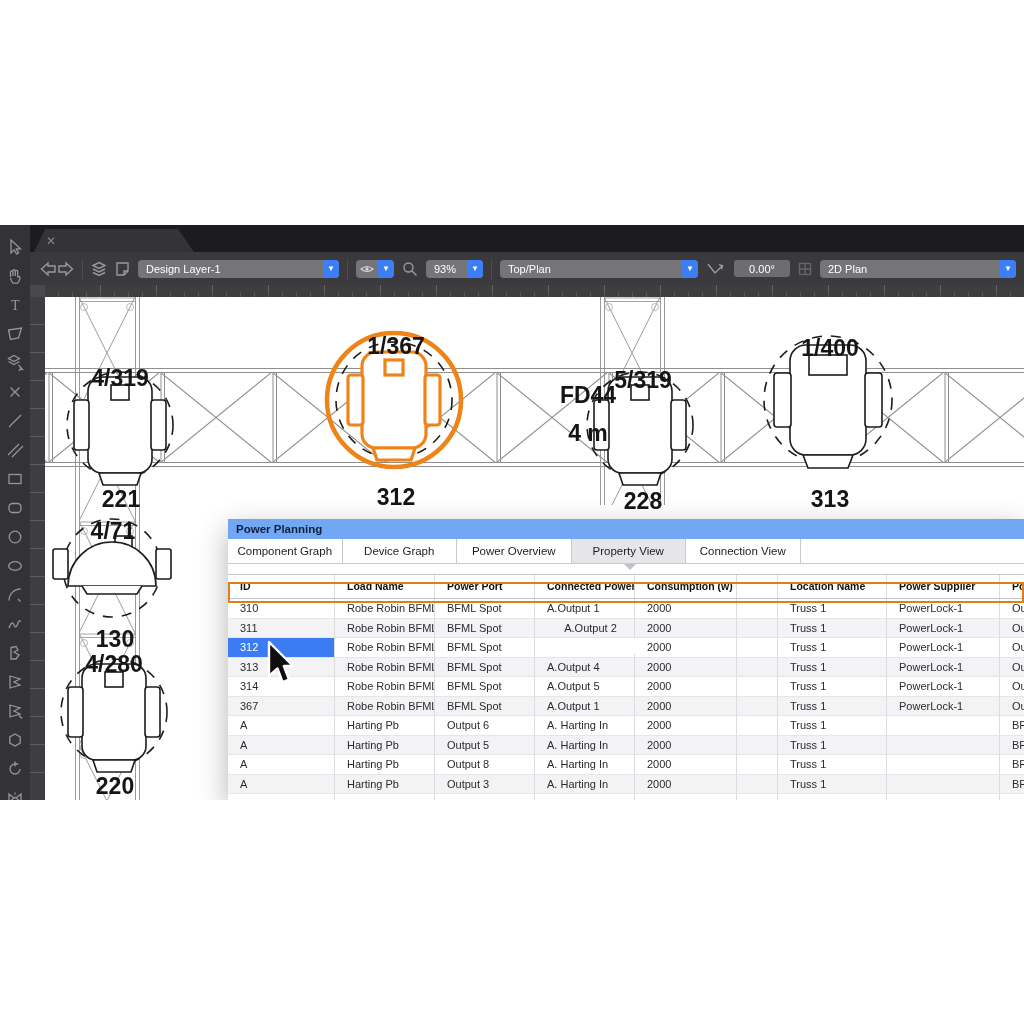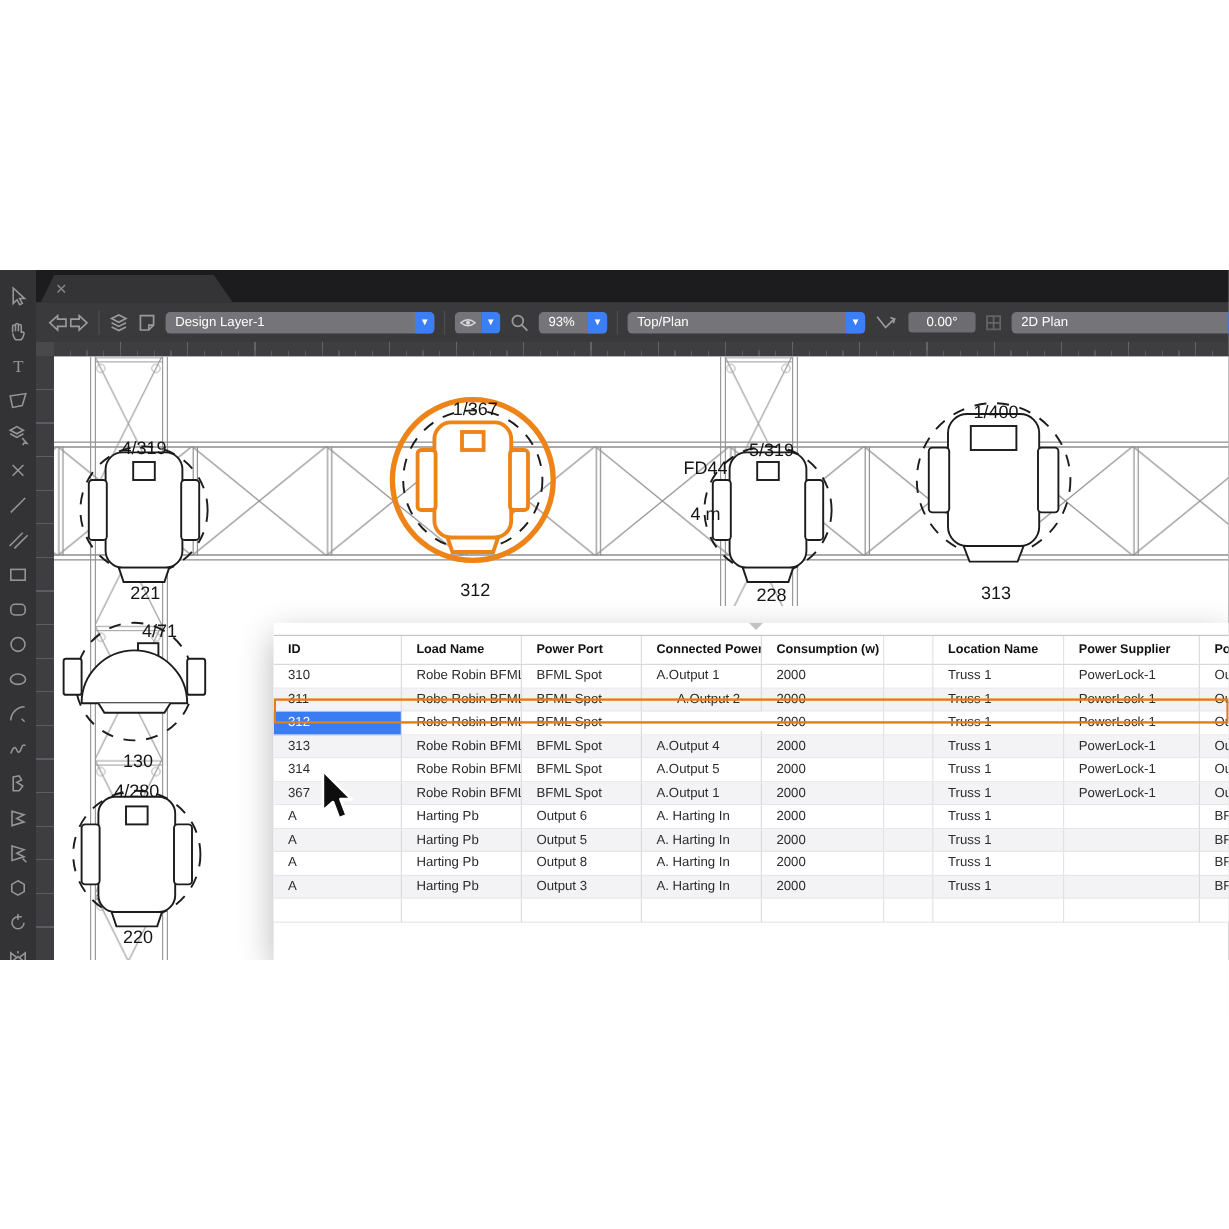--- a/index.html
+++ b/index.html
@@ -45,21 +45,21 @@
 
   
   .palette{position:absolute;left:0;top:0;width:30px;height:575px;background:#333335;
     display:flex;flex-direction:column;align-items:center;padding-top:13px;gap:11px;box-sizing:border-box;}
   .pticon{flex:0 0 auto;}
   .pticon path,.pticon circle,.pticon rect,.pticon ellipse,.pticon polygon,.pticon line{stroke:#96969a;fill:none;stroke-width:1.3;}
   .pticon text{fill:#96969a;stroke:none;font-family:"Liberation Serif",serif;font-size:14px;}
 
   
   .canvas{position:absolute;left:45px;top:72px;right:0;bottom:0;background:#fff;overflow:hidden;}
-  .fix-label{position:absolute;transform:translateX(-50%);font-size:15px;color:#151515;white-space:nowrap;z-index:2;}
+  .fix-label{position:absolute;transform:translateX(-50%);font-size:23px;color:#151515;white-space:nowrap;z-index:2;font-weight:bold;}
 
   
   .power-panel{position:absolute;left:228px;top:294px;width:796px;height:281px;background:#fff;
     box-shadow:0 10px 28px rgba(0,0,0,.3);z-index:5;overflow:hidden;}
   .pp-title{height:20px;background:#72a7f3;color:#0e2140;font-size:11.5px;font-weight:600;
     display:flex;align-items:center;padding-left:8px;}
   .pp-tabs{height:25px;display:flex;border-bottom:1px solid #c9c9cd;box-sizing:border-box;background:#fff;}
   .pp-tab{width:114.5px;box-sizing:border-box;border-right:1px solid #c9c9cd;display:flex;align-items:center;
     justify-content:center;font-size:11.5px;color:#1d1d1f;background:#fff;}
   .pp-tab.active{background:#e6e6e9;}
@@ -102,21 +102,21 @@
       <div class="sep"></div>
       <svg class="ticon" width="16" height="16" viewBox="0 0 16 16">
         <path d="M8 1.5 L14 4.5 L8 7.5 L2 4.5 Z"></path>
           <path d="M2 8 L8 11 L14 8"></path>
           <path d="M2 11.5 L8 14.5 L14 11.5"></path>
       </svg>
       <svg class="ticon" width="15" height="16" viewBox="0 0 15 16">
         <path d="M2 2 H13 V10 L9 14 H2 Z" fill="#cfcfd3" stroke="#9a9a9e"></path>
           <path d="M9 14 V10 H13"></path>
       </svg>
-      <div class="dd" style="width:224px">
+      <div class="dd" style="width:201px">
         <span class="dd-label">Design Layer-1</span>
         <span class="dd-btn">▼</span>
       </div>
       <div class="sep"></div>
       <div class="splitbtn">
         <span class="g">
             <svg width="14" height="10" viewBox="0 0 14 10">
               <path d="M1 5 Q7 0 13 5 Q7 10 1 5 Z" fill="none" stroke="#d6d6da" stroke-width="1.2"></path>
               <circle cx="7" cy="5" r="1.7" fill="#d6d6da"></circle>
             </svg>
@@ -303,28 +303,36 @@
           <div class="fix-label" style="left: 75px; top: 68px;">4/319</div>
           <div class="fix-label" style="left: 76px; top: 189px;">221</div>
           <div class="fix-label" style="left: 351px; top: 36px;">1/367</div>
           <div class="fix-label" style="left: 351px; top: 187px;">312</div>
           <div class="fix-label" style="left: 543px; top: 85px;">FD44</div>
           <div class="fix-label" style="left: 543px; top: 123px;">4 m</div>
           <div class="fix-label" style="left: 598px; top: 70px;">5/319</div>
           <div class="fix-label" style="left: 598px; top: 191px;">228</div>
           <div class="fix-label" style="left: 785px; top: 38px; text-align: center;">1/400</div>
           <div class="fix-label" style="left: 785px; top: 189px;">313</div>
-          <div class="fix-label" style="left: 68px; top: 221px; margin-left: 20px;">4/71</div>
+          <div class="fix-label" style="left: 68px; top: 221px;">4/71</div>
           <div class="fix-label" style="left: 70px; top: 329px;">130</div>
           <div class="fix-label" style="left: 69px; top: 354px;">4/280</div>
           <div class="fix-label" style="left: 70px; top: 476px;">220</div>
         </div>
     </div>
 
     <div class="power-panel">
+      <div class="pp-title">Power Planning</div>
+      <div class="pp-tabs">
+          <div class="pp-tab">Component Graph</div>
+          <div class="pp-tab">Device Graph</div>
+          <div class="pp-tab">Power Overview</div>
+          <div class="pp-tab active">Property View</div>
+          <div class="pp-tab">Connection View</div>
+        </div>
       <div class="pp-gap">
         <div class="pp-notch"></div>
       </div>
       <div class="pp-body">
           <div class="pp-thead">
             <div class="cell" style="width: 107px;">ID</div>
             <div class="cell" style="width: 100px;">Load Name</div>
             <div class="cell" style="width: 100px;">Power Port</div>
             <div class="cell" style="width: 100px;">Connected Power Dist...</div>
             <div class="cell" style="width: 102px;">Consumption (w)</div>

